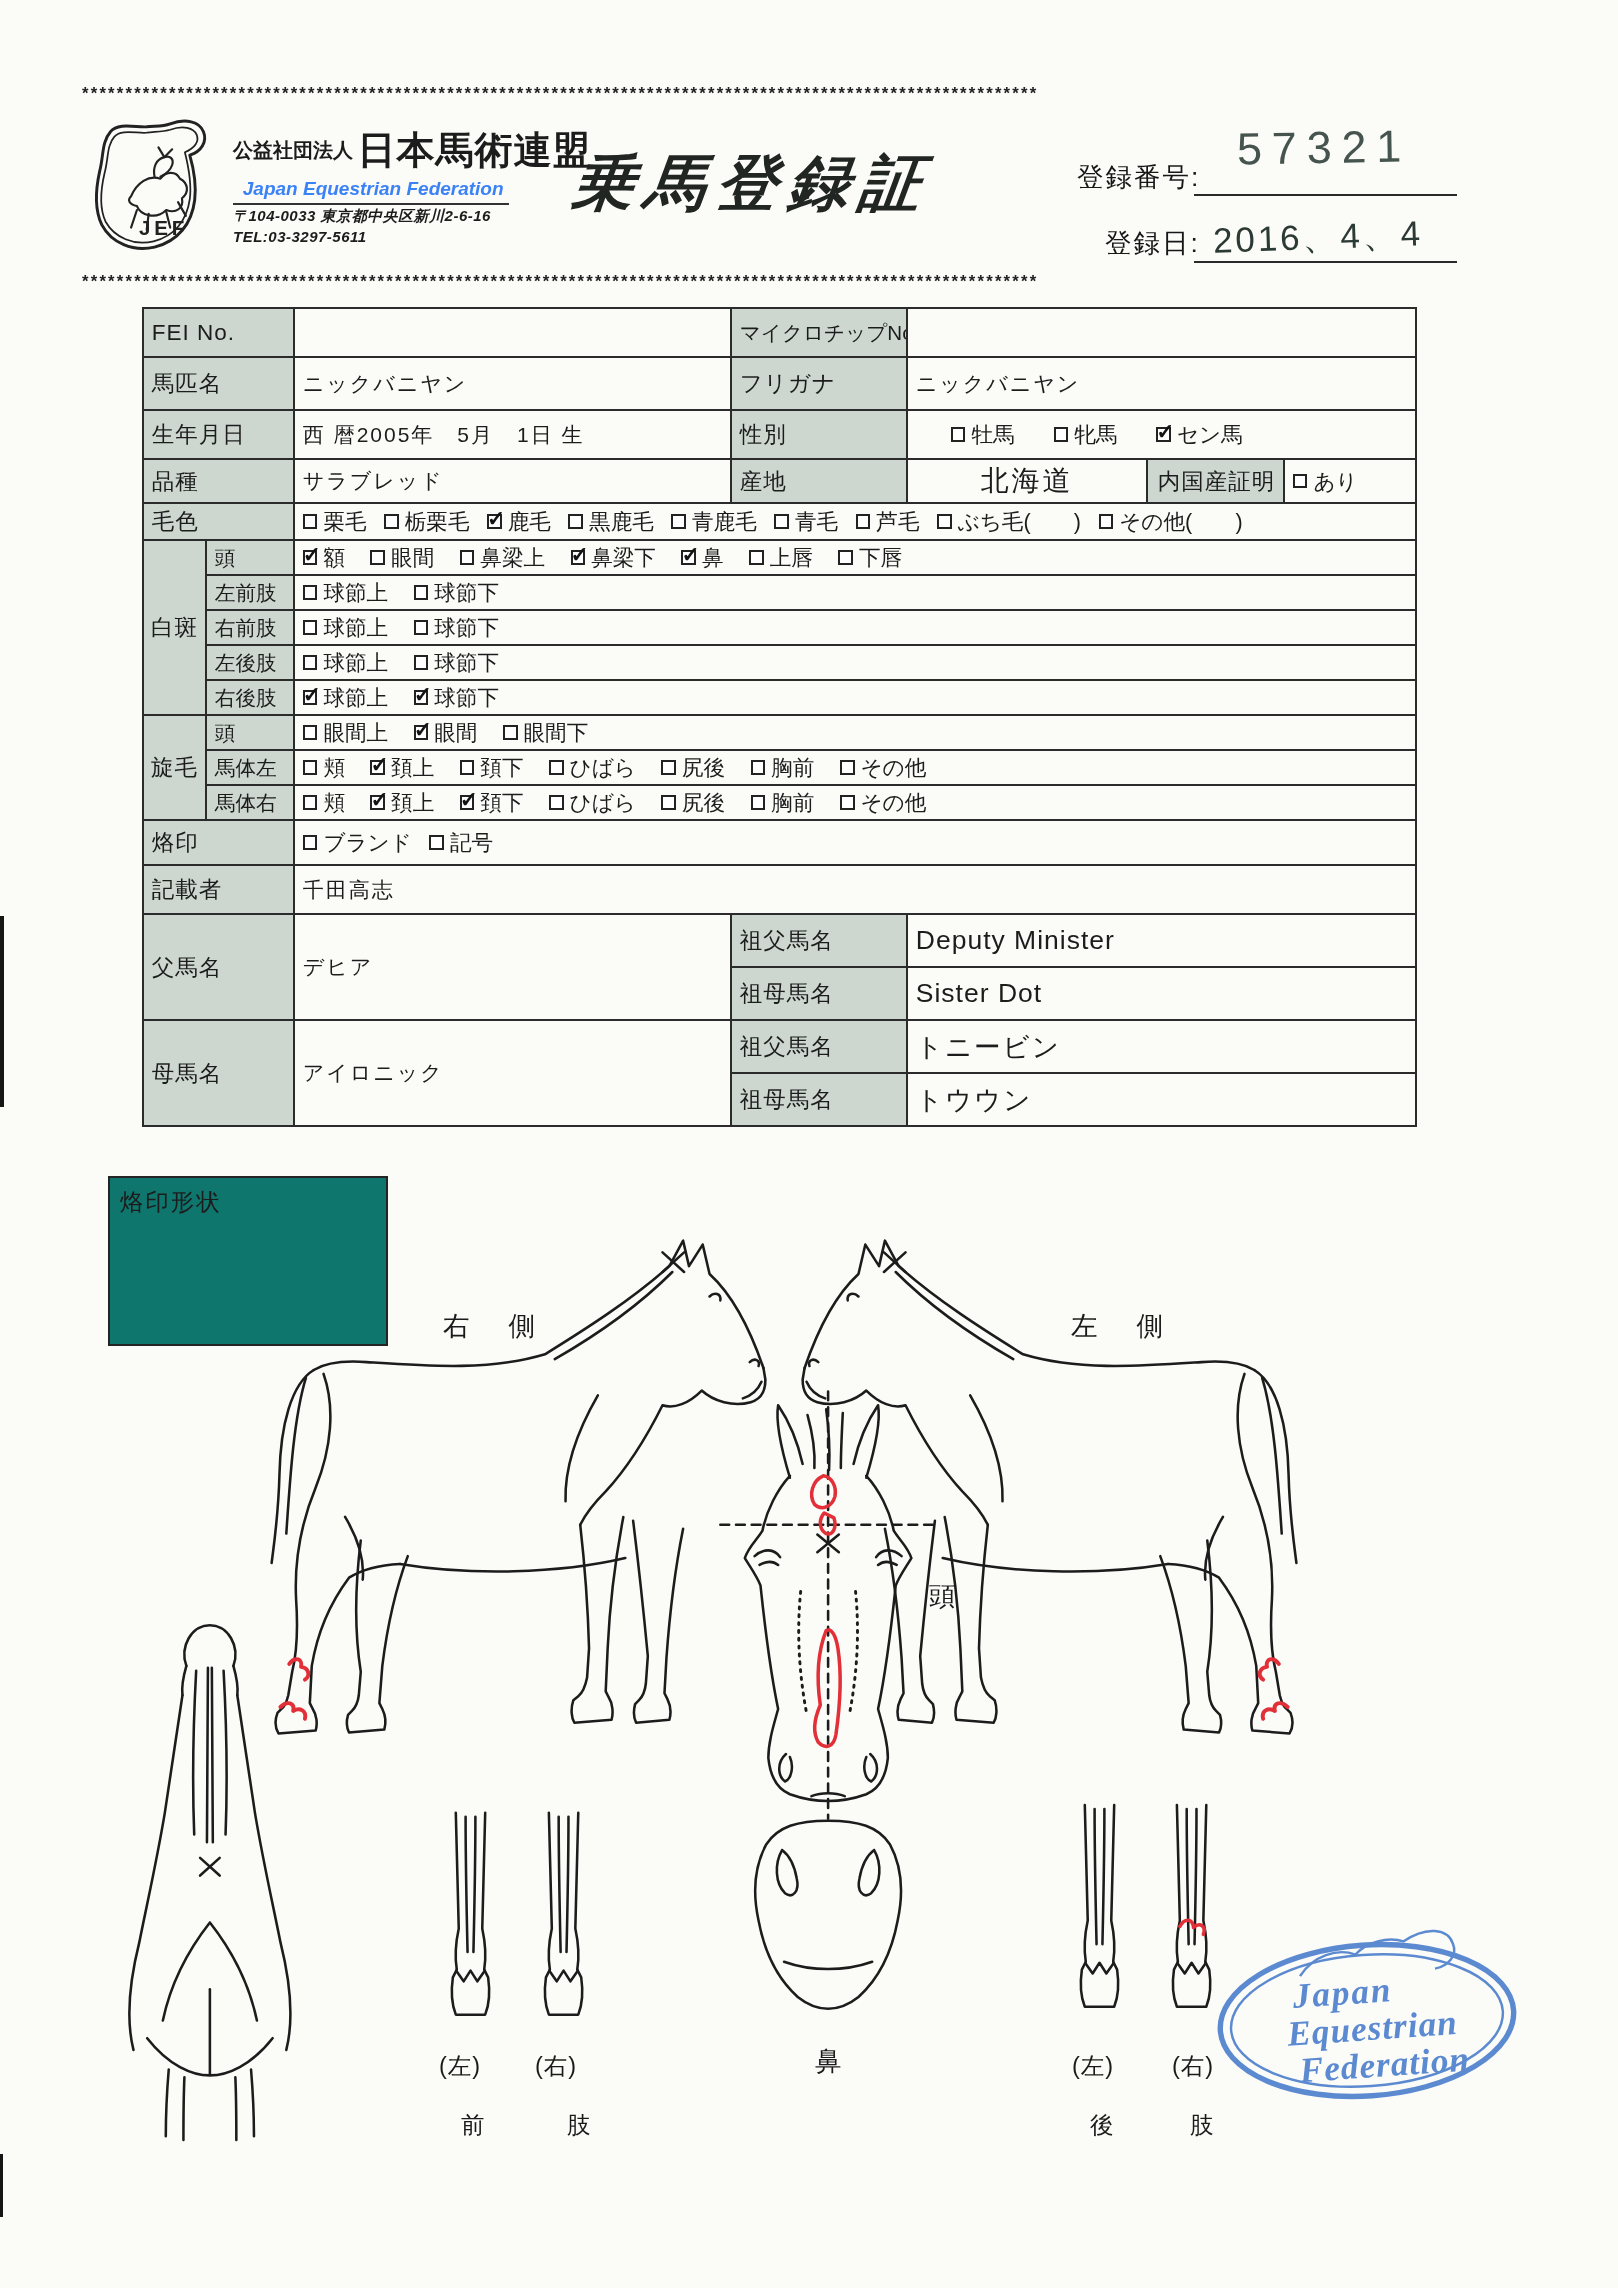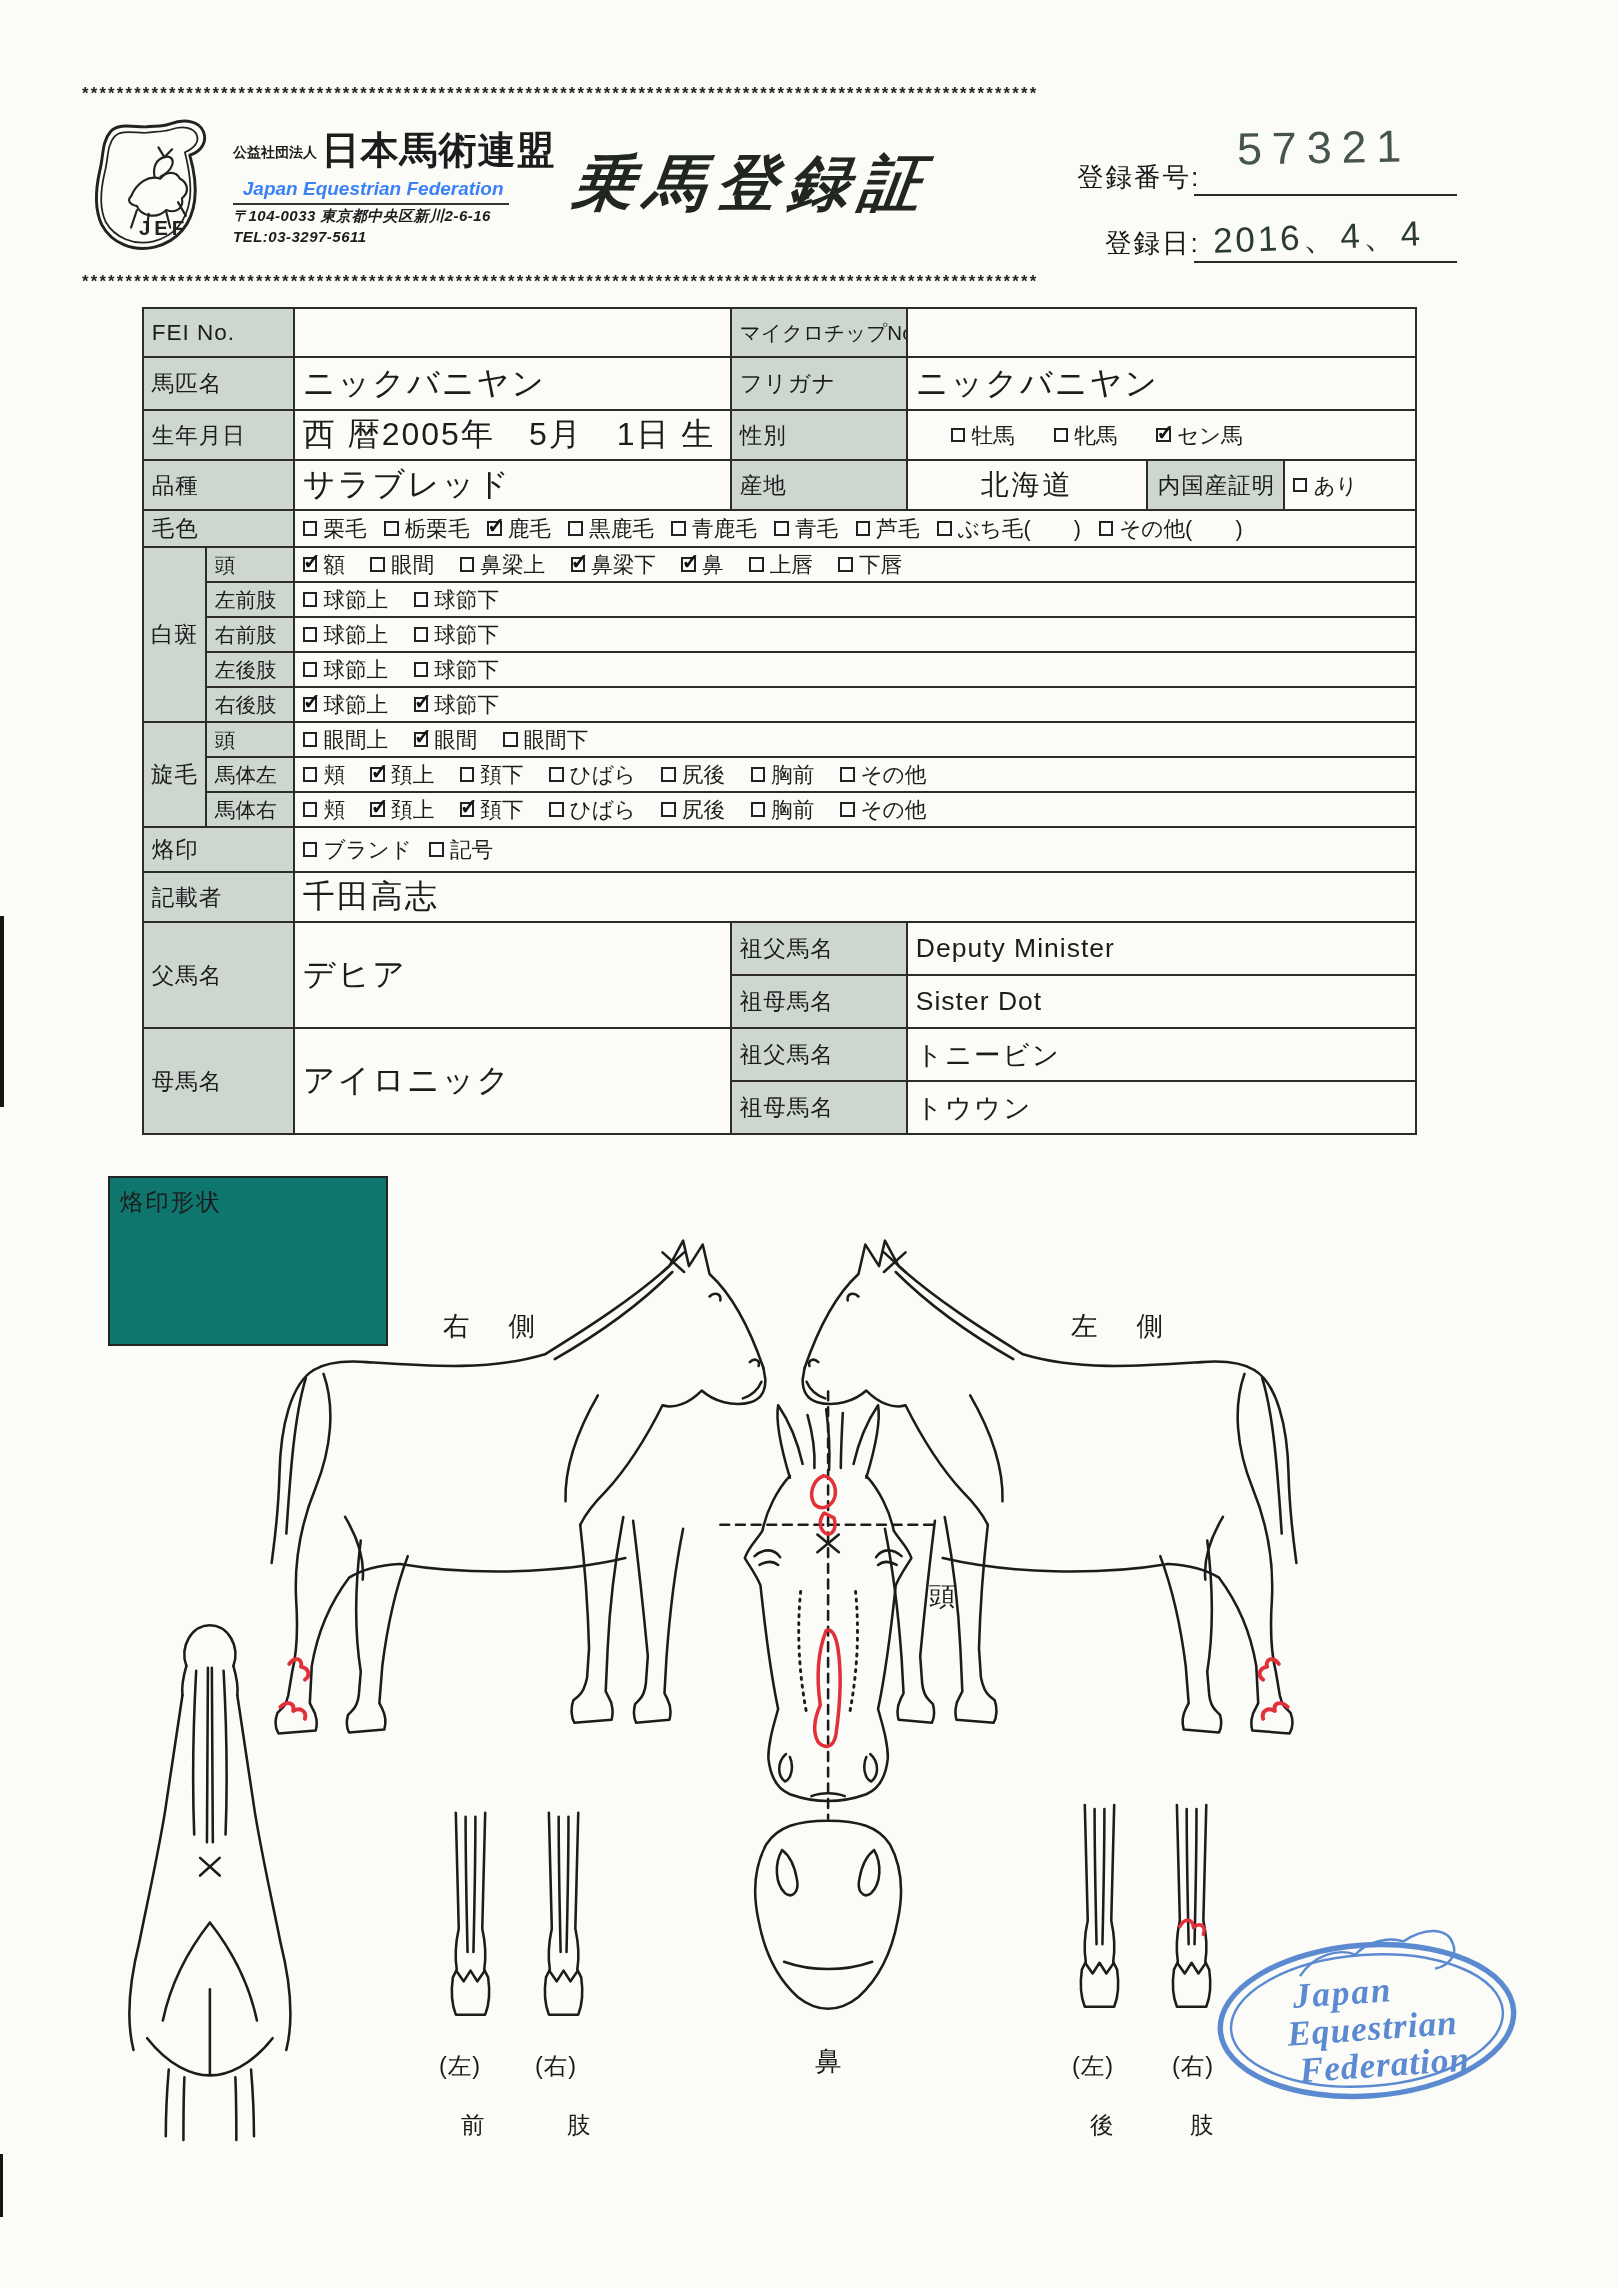--- a/index.html
+++ b/index.html
@@ -19,21 +19,21 @@
     font-size:16.7px; letter-spacing:2.2px; white-space:nowrap; overflow:hidden;
     color:#222; font-weight:bold;
   }
   .ast1 { top:84px; }
   .ast2 { top:272px; }
 
   .logo-svg { left:88px; top:114px; }
 
   .org-block { left:233px; top:125px; width:353px; }
   .org-line1 { white-space:nowrap; }
-  .org-prefix { font-size:14px; font-weight:bold; vertical-align:5.9px; }
+  .org-prefix { font-size:20px; font-weight:bold; vertical-align:5.9px; }
   .org-name { font-size:38px; font-weight:900; letter-spacing:1px; }
   .org-en {
     font-size:19px; font-style:italic; font-weight:bold; color:#3b82f6;
     border-bottom:2.9px solid #333; display:inline-block; padding:2px 5.9px 2.9px 9.8px;
   }
   .org-addr, .org-tel {
     font-size:15px; font-style:italic; font-weight:bold; letter-spacing:0.5px; margin-top:2px;
   }
 
   .cert-title {
@@ -64,21 +64,21 @@
   table.cert {
     position:absolute; left:142px; top:307px; width:1274px;
     border-collapse:collapse; table-layout:fixed;
   }
   table.cert td {
     border:2.5px solid #2b2b2b; padding:2px 7.8px; overflow:hidden;
     vertical-align:middle; white-space:nowrap;
   }
   td.lab { background:#cdd7d0; font-size:22.5px; letter-spacing:1px; }
   td.lab-s { background:#cdd7d0; font-size:20.6px; letter-spacing:0; }
-  td.val { font-size:32px; letter-spacing:2px; }
+  td.val { font-size:21px; letter-spacing:2px; }
   td.val-c { font-size:28px; text-align:center; letter-spacing:2.9px; }
   td.opts { font-size:21.6px; }
   tr.h50 { height:49px; } tr.h54 { height:53px; } tr.h52 { height:36px; }
   tr.h46 { height:45px; } tr.h36 { height:35px; }
   .optrow { display:flex; align-items:center; flex-wrap:nowrap; }
   .g18 > * { margin-right:17.6px; } .g26 > * { margin-right:25.5px; } .g40 > * { margin-right:39px; }
   .pl36 { padding-left:35px; }
   .opt { display:inline-flex; align-items:center; }
   .cb {
     width:14.7px; height:14.7px; border:2.5px solid #222; display:inline-block;

